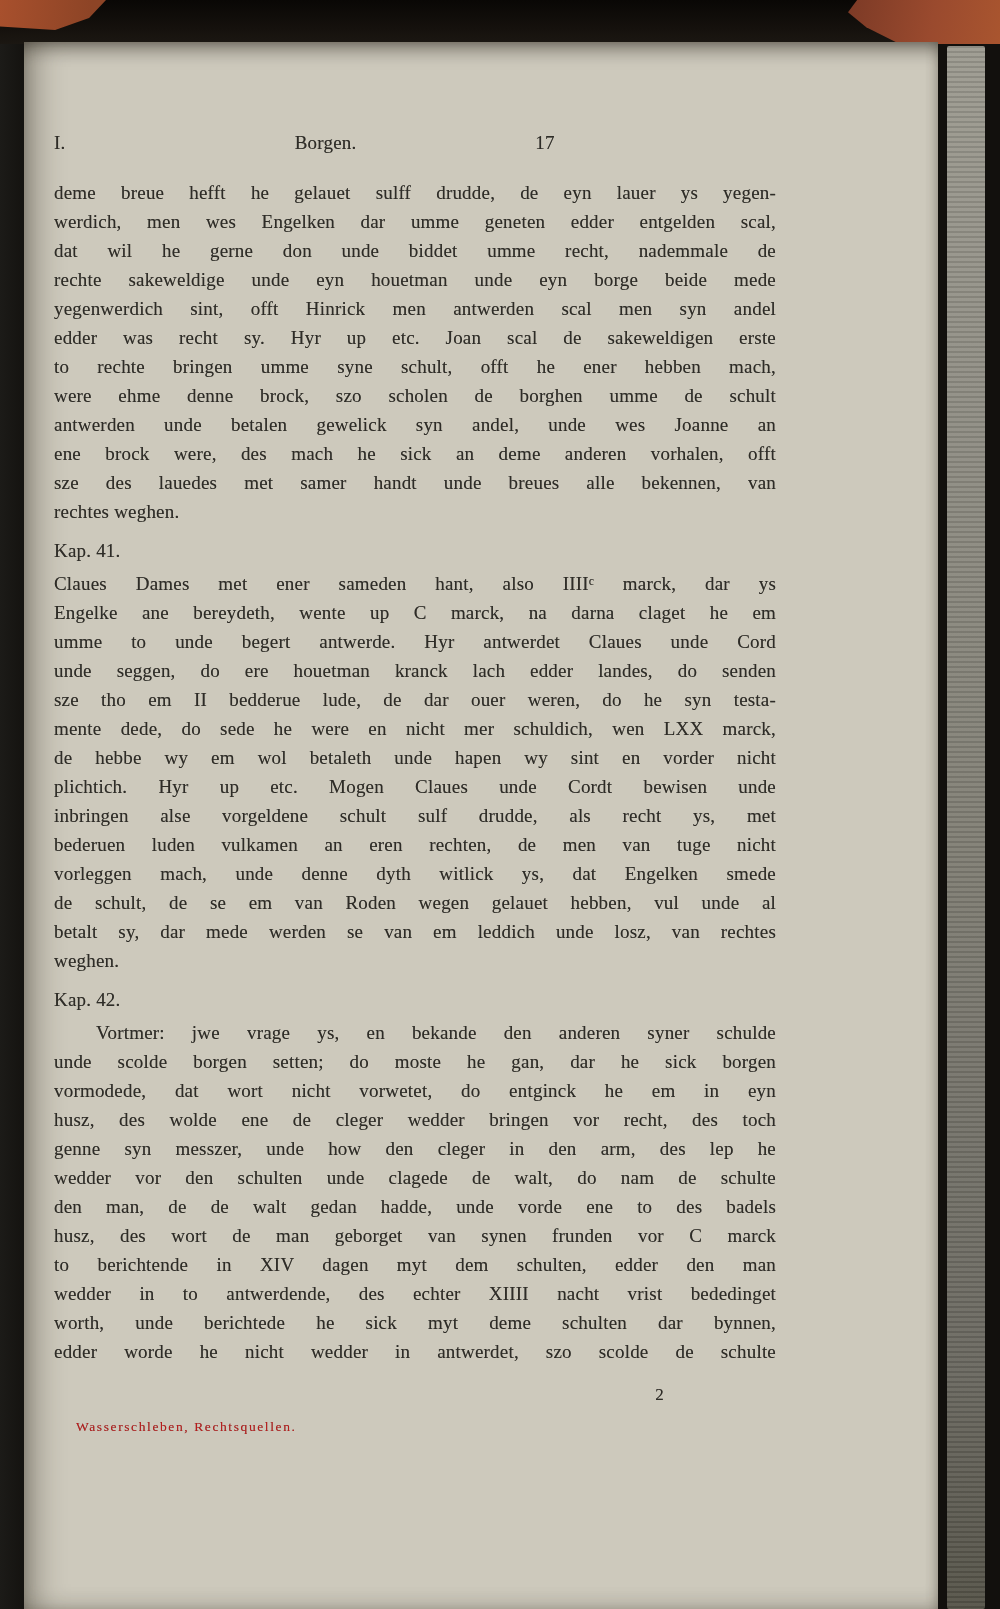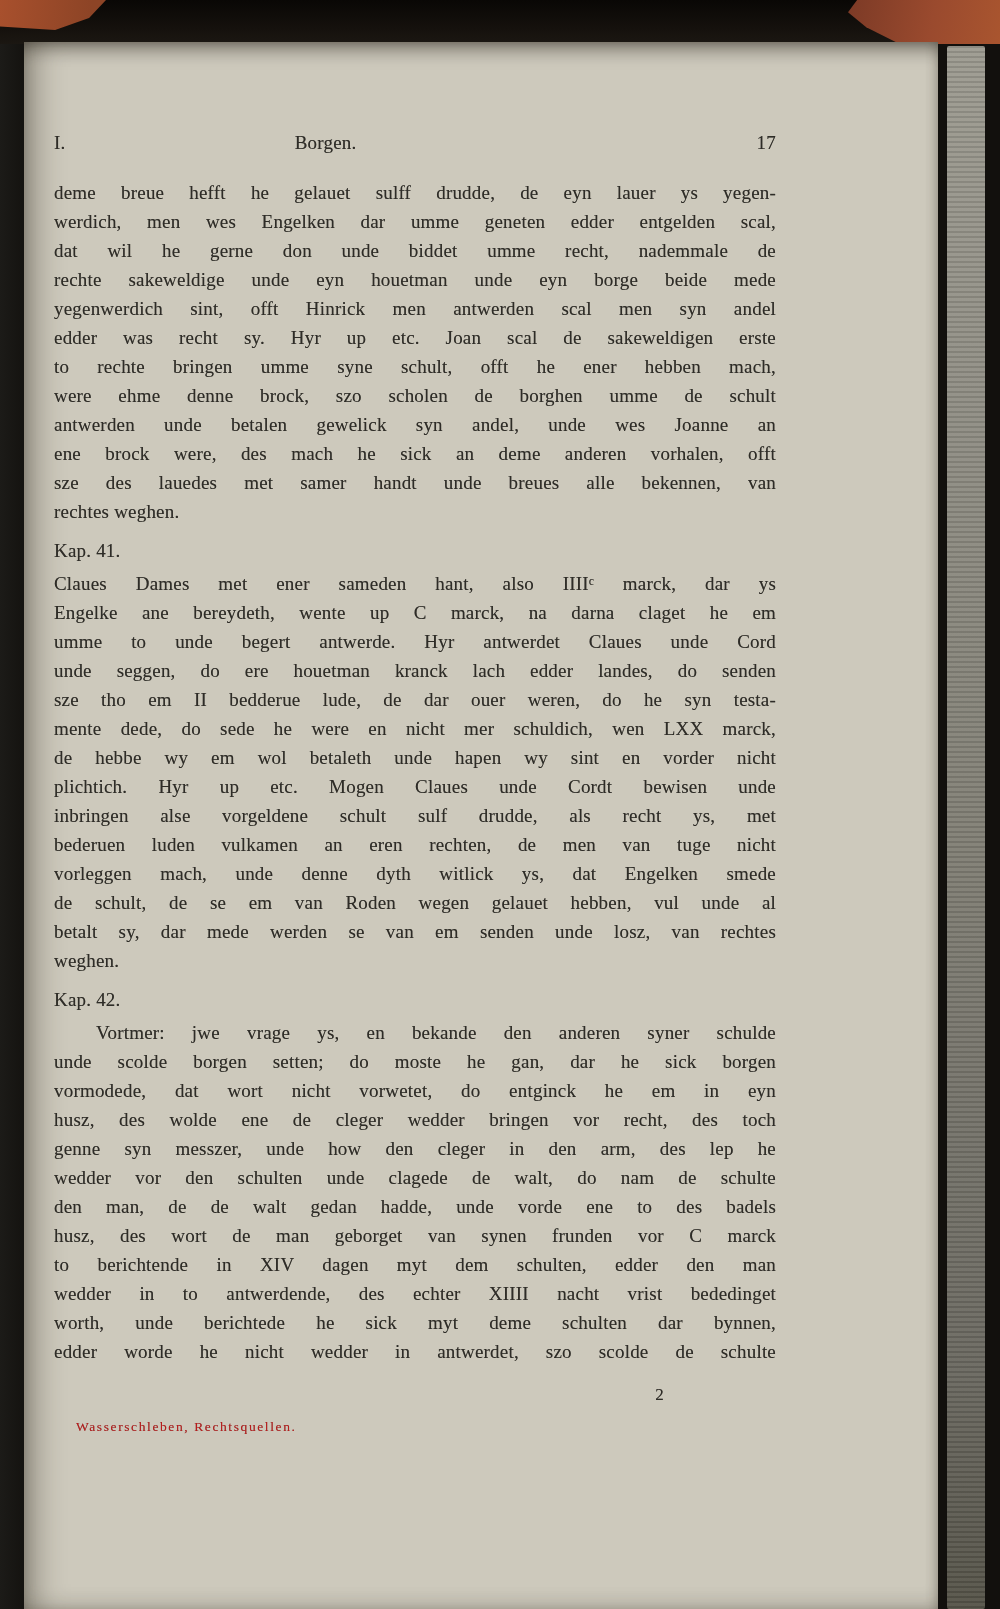--- a/index.html
+++ b/index.html
@@ -80,21 +80,21 @@
     letter-spacing: 0.2px;
     color: #2e2c27;
     text-shadow: 0 0 0.5px rgba(46, 44, 39, 0.45);
   }
   .running-head {
     display: flex;
     margin-bottom: 21px;
   }
   .rh-left  { flex: 1; text-align: left; }
   .rh-center{ flex: 1; }
-  .rh-right { flex: 1; text-align: right; }
+  .rh-right { flex: 1; }
   .ln {
     text-align: justify;
     text-align-last: justify;
   }
   .ln.end { text-align-last: left; }
   .ln.indent { text-indent: 42px; }
   .kap {
     text-align: left;
     margin: 10px 0 4px 0;
   }
@@ -152,21 +152,21 @@
         <div class="ln">umme to unde begert antwerde. Hyr antwerdet Claues unde Cord</div>
         <div class="ln">unde seggen, do ere houetman kranck lach edder landes, do senden</div>
         <div class="ln">sze tho em II bedderue lude, de dar ouer weren, do he syn testa-</div>
         <div class="ln">mente dede, do sede he were en nicht mer schuldich, wen LXX marck,</div>
         <div class="ln">de hebbe wy em wol betaleth unde hapen wy sint en vorder nicht</div>
         <div class="ln">plichtich. Hyr up etc. Mogen Claues unde Cordt bewisen unde</div>
         <div class="ln">inbringen alse vorgeldene schult sulf drudde, als recht ys, met</div>
         <div class="ln">bederuen luden vulkamen an eren rechten, de men van tuge nicht</div>
         <div class="ln">vorleggen mach, unde denne dyth witlick ys, dat Engelken smede</div>
         <div class="ln">de schult, de se em van Roden wegen gelauet hebben, vul unde al</div>
-        <div class="ln">betalt sy, dar mede werden se van em senden unde losz, van rechtes</div>
+        <div class="ln">betalt sy, dar mede werden se van em leddich unde losz, van rechtes</div>
         <div class="ln end">weghen.</div>
       </div>
 
       <div class="kap">Kap. 42.</div>
 
       <div class="para">
         <div class="ln indent">Vortmer: jwe vrage ys, en bekande den anderen syner schulde</div>
         <div class="ln">unde scolde borgen setten; do moste he gan, dar he sick borgen</div>
         <div class="ln">vormodede, dat wort nicht vorwetet, do entginck he em in eyn</div>
         <div class="ln">husz, des wolde ene de cleger wedder bringen vor recht, des toch</div>

